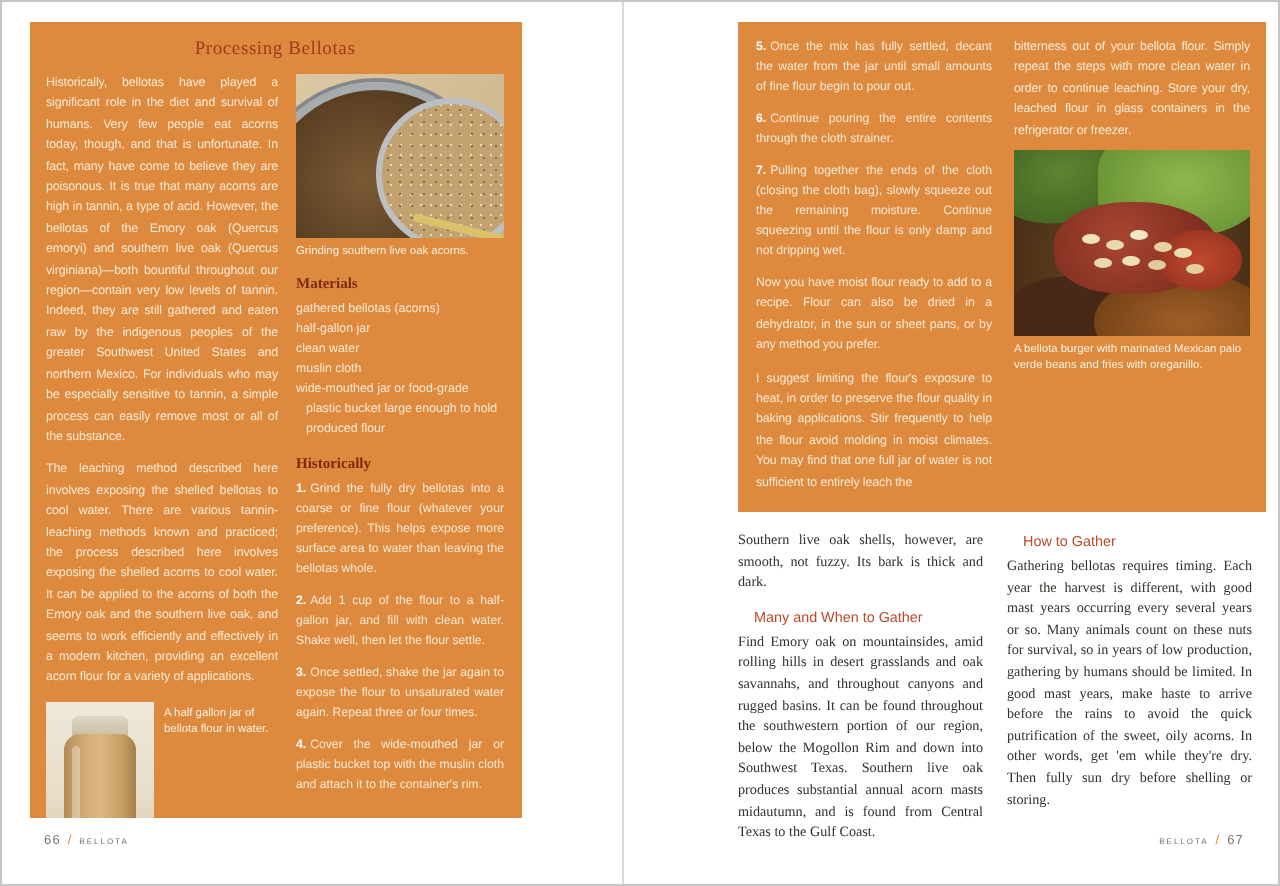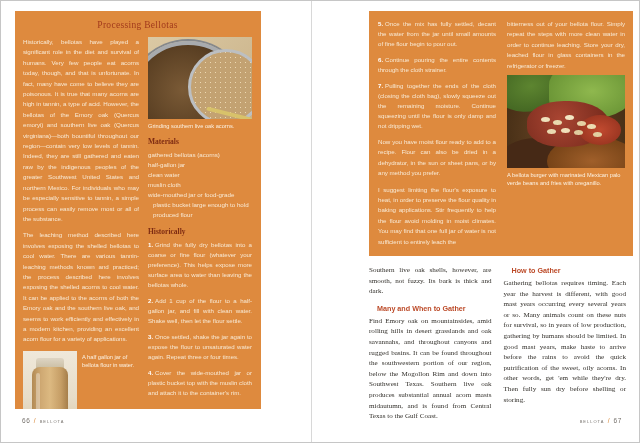--- a/index.html
+++ b/index.html
@@ -53,21 +53,21 @@
   .bl-tomato{right:4px;top:40px;width:42px;height:30px;background:radial-gradient(#c14a30,#8e2f1c);border-radius:50%;}
   .bl-dark{left:-8px;bottom:-16px;width:74px;height:46px;background:#462916;border-radius:50%;}
   .bl-bun{right:-12px;bottom:-18px;width:90px;height:50px;background:radial-gradient(#a05f2a,#66380f);border-radius:50%;}
   .nuts{position:absolute;left:34px;top:42px;width:9px;height:5px;border-radius:50%;background:#efe2bd;
         box-shadow:12px 3px 0 #e9d9ae,24px -2px 0 #f2e6c4,36px 4px 0 #e5d2a4,6px 12px 0 #ead9b0,20px 11px 0 #f0e0ba,33px 13px 0 #dfcc9e,46px 7px 0 #ecdcb2,52px 15px 0 #e2d0a0;}
 
   
   .bodyarea{position:absolute;left:368px;top:264px;width:257px;display:flex;gap:12px;}
   .bcol{flex:1;}
   .serif{font-family:"Liberation Serif",serif;font-size:7.1px;line-height:10.6px;color:#33302b;text-align:justify;}
-  .rhead{font-weight:bold;font-size:7.2px;color:#bc4a28;margin:7px 0 3px 0;padding-left:8px;font-family:"Liberation Sans",sans-serif;}
+  .rhead{font-weight:normal;font-size:7.2px;color:#bc4a28;margin:7px 0 3px 0;padding-left:8px;font-family:"Liberation Sans",sans-serif;}
   .rhead.first{margin-top:1px;}
 
   
   .folio{position:absolute;top:416px;font-size:6.5px;color:#76716c;letter-spacing:.6px;}
   .folio .bk{font-variant:small-caps;font-size:6.2px;letter-spacing:1px;}
   .folio .sep{color:#d98a3c;padding:0 1px;}
   .folio-left{left:21px;}
   .folio-right{right:17px;}
 </style>
 </head>

